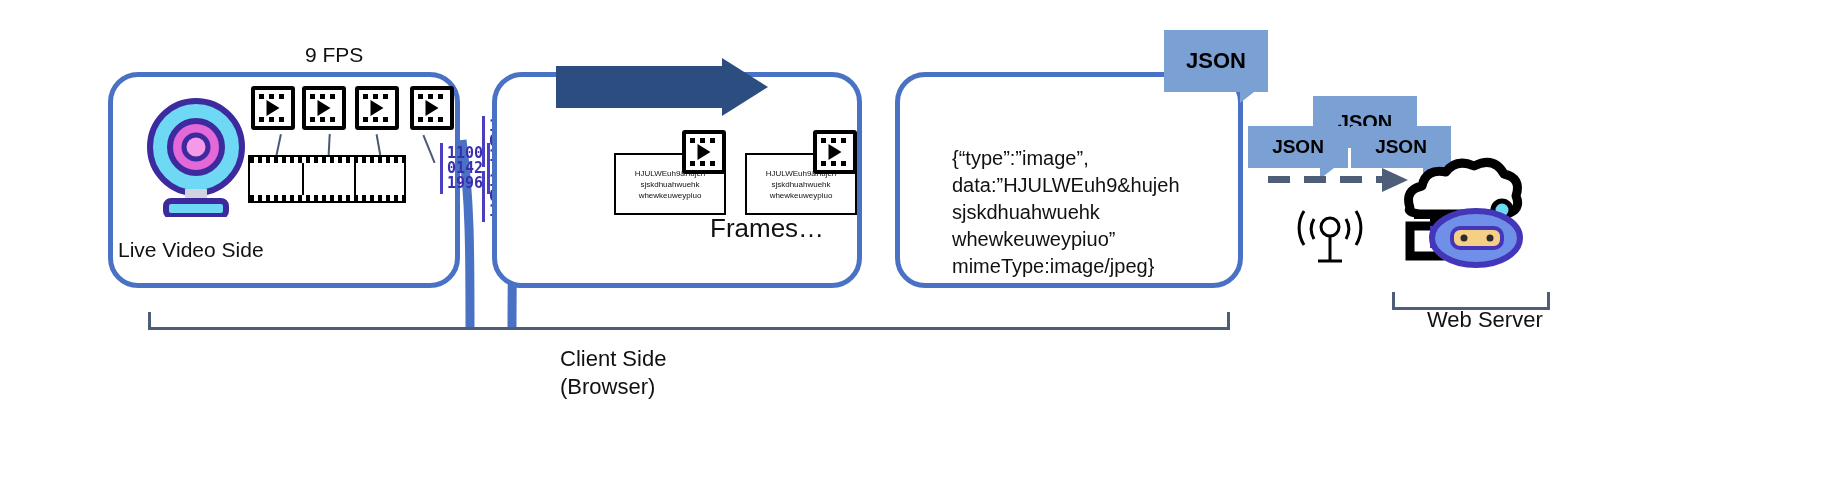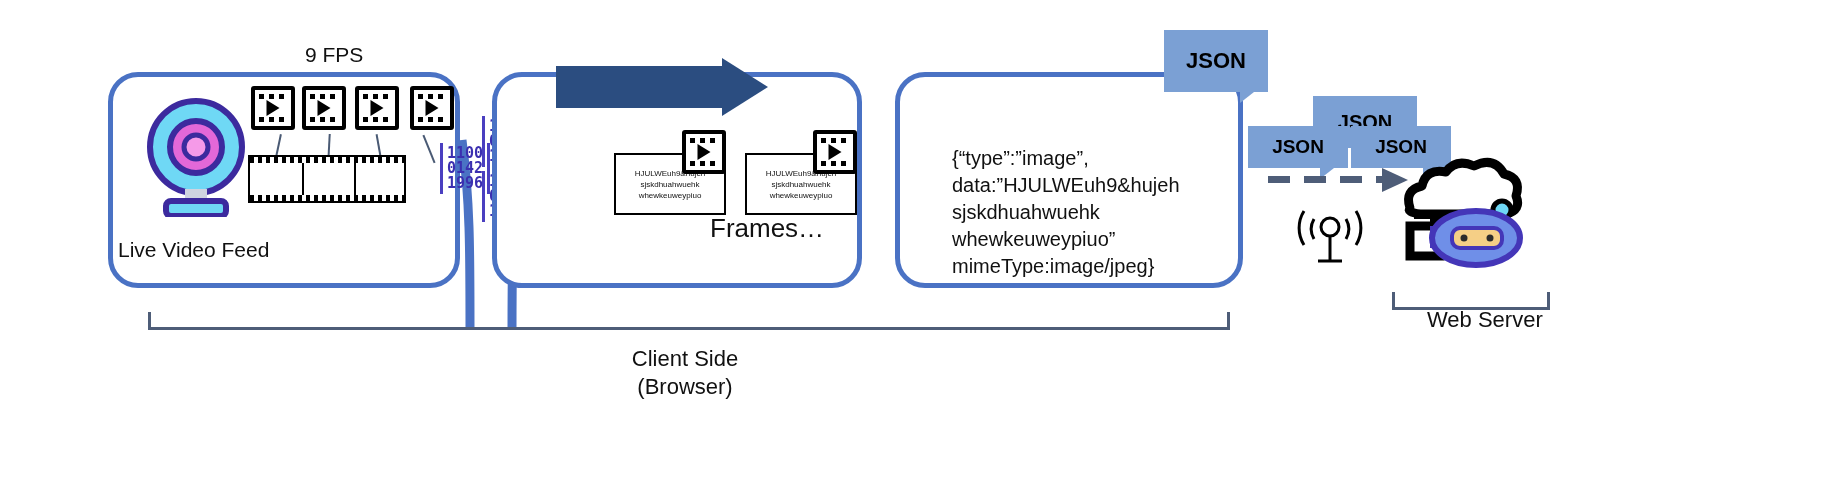--- a/index.html
+++ b/index.html
@@ -185,21 +185,21 @@
   
   #server { left:1390px; top:148px; width:150px; height:120px; }
   #server-caption { left:1427px; top:307px; font-size:22px; color:#111; }
 
   
   .bracket { position:absolute; border:3px solid #4e5d78; border-top:none; }
   #bracket-client { left:148px; top:312px; width:1082px; height:18px; }
   #bracket-server { left:1392px; top:292px; width:158px; height:18px; }
 
   #client-caption {
-    left:560px; top:345px; width:250px; text-align:center;
+    left:560px; top:345px; width:250px; text-align:left;
     font-size:22px; line-height:28px; color:#111; white-space:pre-line;
   }
 </style>
 </head>
 <body>
 
 <div class="stage">
 
 
   <svg class="abs pipe" style="left:0;top:0;width:1842px;height:496px;">
@@ -247,21 +247,21 @@
   <div class="abs tick" id="tick3"></div>
   <div class="abs tick" id="tick4"></div>
 
   <div class="abs" id="filmstrip">
     <div class="perf top"></div>
     <div class="sep" style="left:52px"></div>
     <div class="sep" style="left:104px"></div>
     <div class="perf bot"></div>
   </div>
 
-  <div class="abs" id="live-caption">Live Video Feed</div>
+  <div class="abs" id="live-caption">Live Video Side</div>
 
   <div class="abs binblock" id="bin1">
     <span>1100</span>
     <span>0142</span>
     <span>1996</span>
   </div>
   <div class="abs binblock" id="bin2">
     <span>11000</span>
     <span>01011</span>
     <span>111</span>

